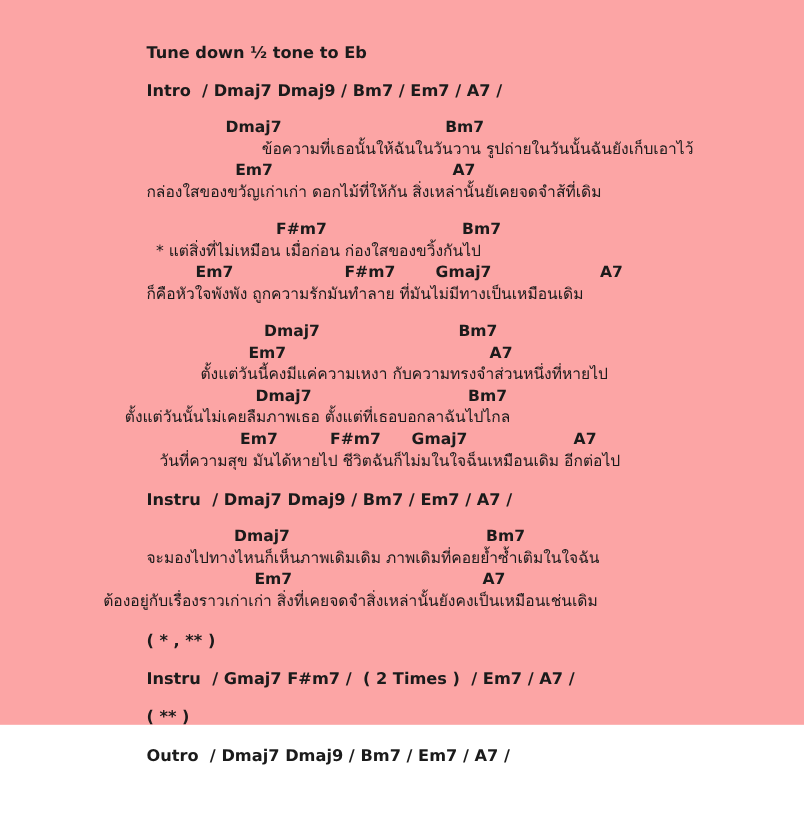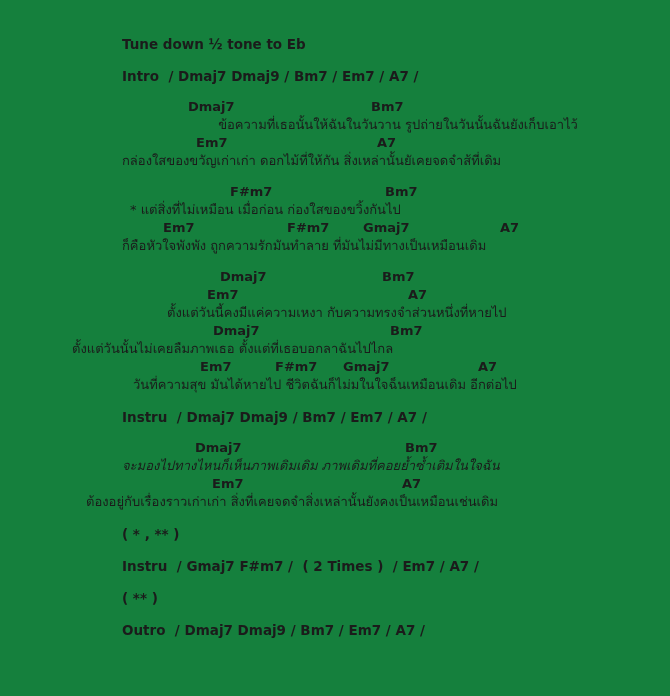--- a/index.html
+++ b/index.html
@@ -10,24 +10,24 @@
   body {
     width: 670px;
     height: 696px;
     overflow: hidden;
     font-family: "DejaVu Sans", "Liberation Sans", sans-serif;
     color: #1b1b1b;
   }
   .sheet {
     position: relative;
     width: 670px;
-    height: 696px;
+    height: 604px;
     padding-top: 36px;
     box-sizing: border-box;
-    background: #15803d;
+    background: #fca5a5;
   }
   .tuning-line {
     margin-left: 122px;
     font-size: 13.5px;
     font-weight: bold;
     white-space: pre;
     height: 17px;
     line-height: 17px;
   }
   .label-line {
@@ -100,36 +100,36 @@
         </div>
         <div class="chord-row">
           <span class="chord" style="left: 207px;">Em7</span>
           <span class="chord" style="left: 408px;">A7</span>
         </div>
         <div class="lyric-row" style="padding-left: 167px;">ตั้งแต่วันนี้คงมีแค่ความเหงา กับความทรงจำส่วนหนึ่งที่หายไป</div>
         <div class="chord-row">
           <span class="chord" style="left: 213px;">Dmaj7</span>
           <span class="chord" style="left: 390px;">Bm7</span>
         </div>
-        <div class="lyric-row" style="padding-left: 72px;">ตั้งแต่วันนั้นไม่เคยลืมภาพเธอ ตั้งแต่ที่เธอบอกลาฉันไปไกล</div>
+        <div class="lyric-row" style="padding-left: 104px;">ตั้งแต่วันนั้นไม่เคยลืมภาพเธอ ตั้งแต่ที่เธอบอกลาฉันไปไกล</div>
         <div class="chord-row">
           <span class="chord" style="left: 200px;">Em7</span>
           <span class="chord" style="left: 275px;">F#m7</span>
           <span class="chord" style="left: 343px;">Gmaj7</span>
           <span class="chord" style="left: 478px;">A7</span>
         </div>
         <div class="lyric-row" style="padding-left: 133px;">วันที่ความสุข มันได้หายไป ชีวิตฉันก็ไม่มในใจฉ็นเหมือนเดิม อีกต่อไป</div>
       </div>
       <div class="label-line">Instru  / Dmaj7 Dmaj9 / Bm7 / Em7 / A7 /</div>
       <div class="verse">
         <div class="chord-row">
           <span class="chord" style="left: 195px;">Dmaj7</span>
           <span class="chord" style="left: 405px;">Bm7</span>
         </div>
-        <div class="lyric-row" style="padding-left: 122px; font-style: italic;">จะมองไปทางไหนก็เห็นภาพเดิมเดิม ภาพเดิมที่คอยย้ำซ้ำเติมในใจฉัน</div>
+        <div class="lyric-row" style="padding-left: 122px;">จะมองไปทางไหนก็เห็นภาพเดิมเดิม ภาพเดิมที่คอยย้ำซ้ำเติมในใจฉัน</div>
         <div class="chord-row">
           <span class="chord" style="left: 212px;">Em7</span>
           <span class="chord" style="left: 402px;">A7</span>
         </div>
         <div class="lyric-row" style="padding-left: 86px;">ต้องอยู่กับเรื่องราวเก่าเก่า สิ่งที่เคยจดจำสิ่งเหล่านั้นยังคงเป็นเหมือนเช่นเดิม</div>
       </div>
       <div class="label-line">( * , ** )</div>
       <div class="label-line">Instru  / Gmaj7 F#m7 /  ( 2 Times )  / Em7 / A7 /</div>
       <div class="label-line">( ** )</div>
       <div class="label-line">Outro  / Dmaj7 Dmaj9 / Bm7 / Em7 / A7 /</div>

